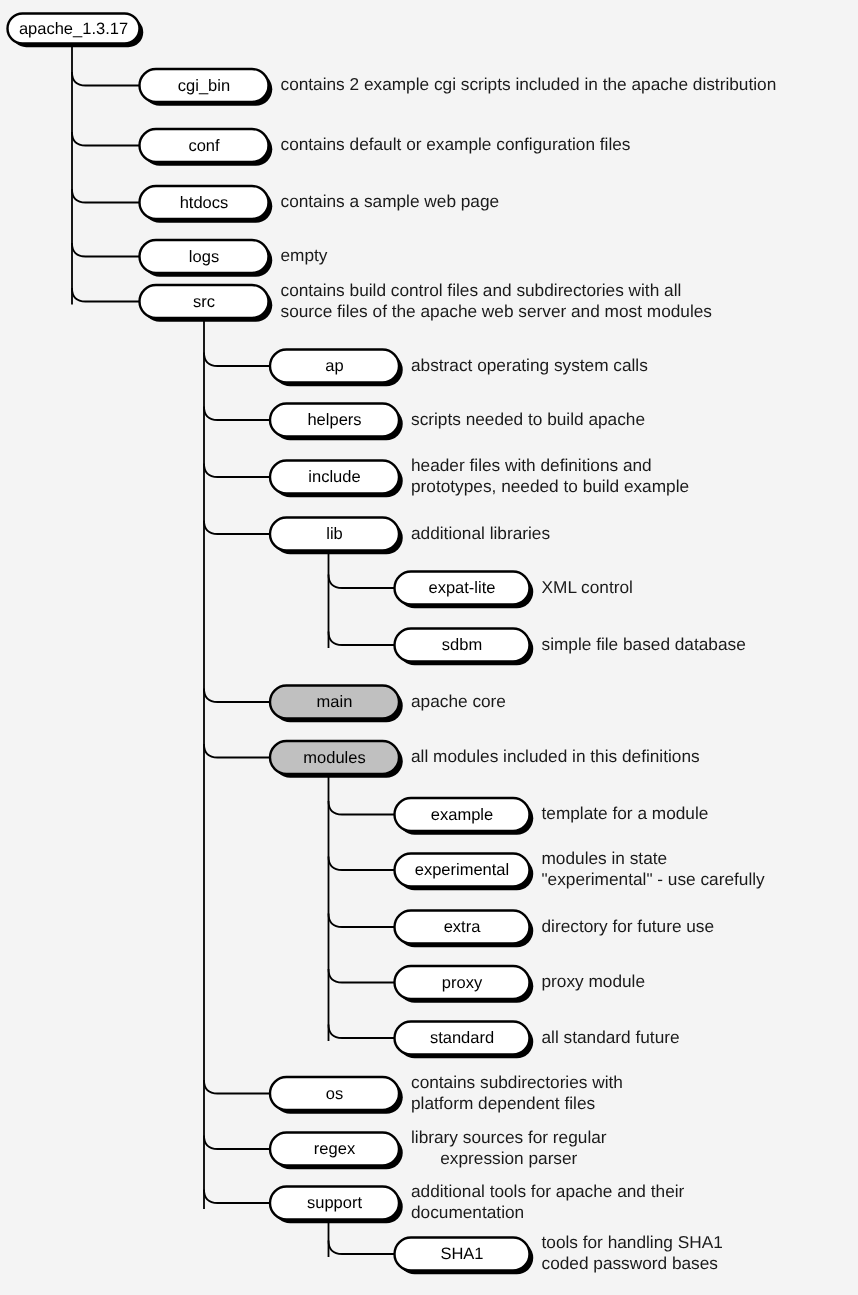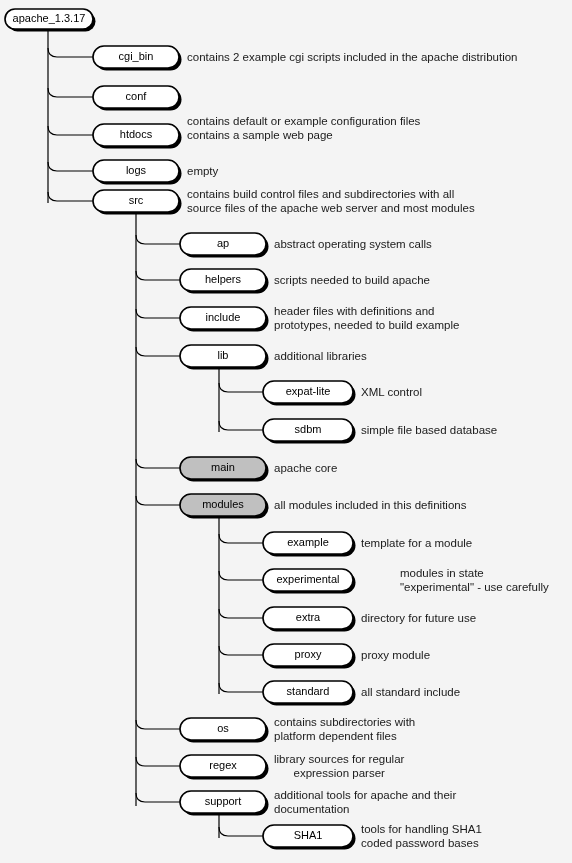--- a/index.html
+++ b/index.html
@@ -174,40 +174,40 @@
         </g>
         <g>
           <rect x="265.5" y="827.5" width="90" height="22" rx="11" ry="11" fill="#000000"></rect>
           <rect x="263" y="825" width="90" height="22" rx="11" ry="11" fill="#ffffff" stroke="#000000" stroke-width="1.6"></rect>
           <text x="308" y="836.5" class="node-label">SHA1</text>
         </g>
       </g>
   </svg>
   <div id="descriptions">
       <div class="desc" style="left: 187px; top: 51px; text-align: right;">contains 2 example cgi scripts included in the apache distribution</div>
-      <div class="desc" style="left: 187px; top: 91px; margin-top: 24px;">contains default or example configuration files</div>
+      <div class="desc" style="left: 187px; top: 91px;">contains default or example configuration files</div>
       <div class="desc" style="left: 187px; top: 129px;">contains a sample web page</div>
       <div class="desc" style="left: 187px; top: 165px;">empty</div>
       <div class="desc" style="left: 187px; top: 188px;">contains build control files and subdirectories with all
 source files of the apache web server and most modules</div>
       <div class="desc" style="left: 274px; top: 238px;">abstract operating system calls</div>
       <div class="desc" style="left: 274px; top: 274px;">scripts needed to build apache</div>
       <div class="desc" style="left: 274px; top: 305px;">header files with definitions and
 prototypes, needed to build example</div>
       <div class="desc" style="left: 274px; top: 350px;">additional libraries</div>
       <div class="desc" style="left: 361px; top: 386px;">XML control</div>
       <div class="desc" style="left: 361px; top: 424px;">simple file based database</div>
       <div class="desc" style="left: 274px; top: 462px;">apache core</div>
       <div class="desc" style="left: 274px; top: 499px;">all modules included in this definitions</div>
       <div class="desc" style="left: 361px; top: 537px;">template for a module</div>
-      <div class="desc" style="left: 361px; top: 567px; margin-left: 39px;">modules in state
+      <div class="desc" style="left: 361px; top: 567px;">modules in state
 "experimental" - use carefully</div>
       <div class="desc" style="left: 361px; top: 612px;">directory for future use</div>
       <div class="desc" style="left: 361px; top: 649px;">proxy module</div>
-      <div class="desc" style="left: 361px; top: 686px;">all standard include</div>
+      <div class="desc" style="left: 361px; top: 686px;">all standard future</div>
       <div class="desc" style="left: 274px; top: 716px;">contains subdirectories with
 platform dependent files</div>
       <div class="desc" style="left: 274px; top: 753px; text-align: center;">library sources for regular
 expression parser</div>
       <div class="desc" style="left: 274px; top: 789px;">additional tools for apache and their
 documentation</div>
       <div class="desc" style="left: 361px; top: 823px;">tools for handling SHA1
 coded password bases</div>
     </div>
 </div>

